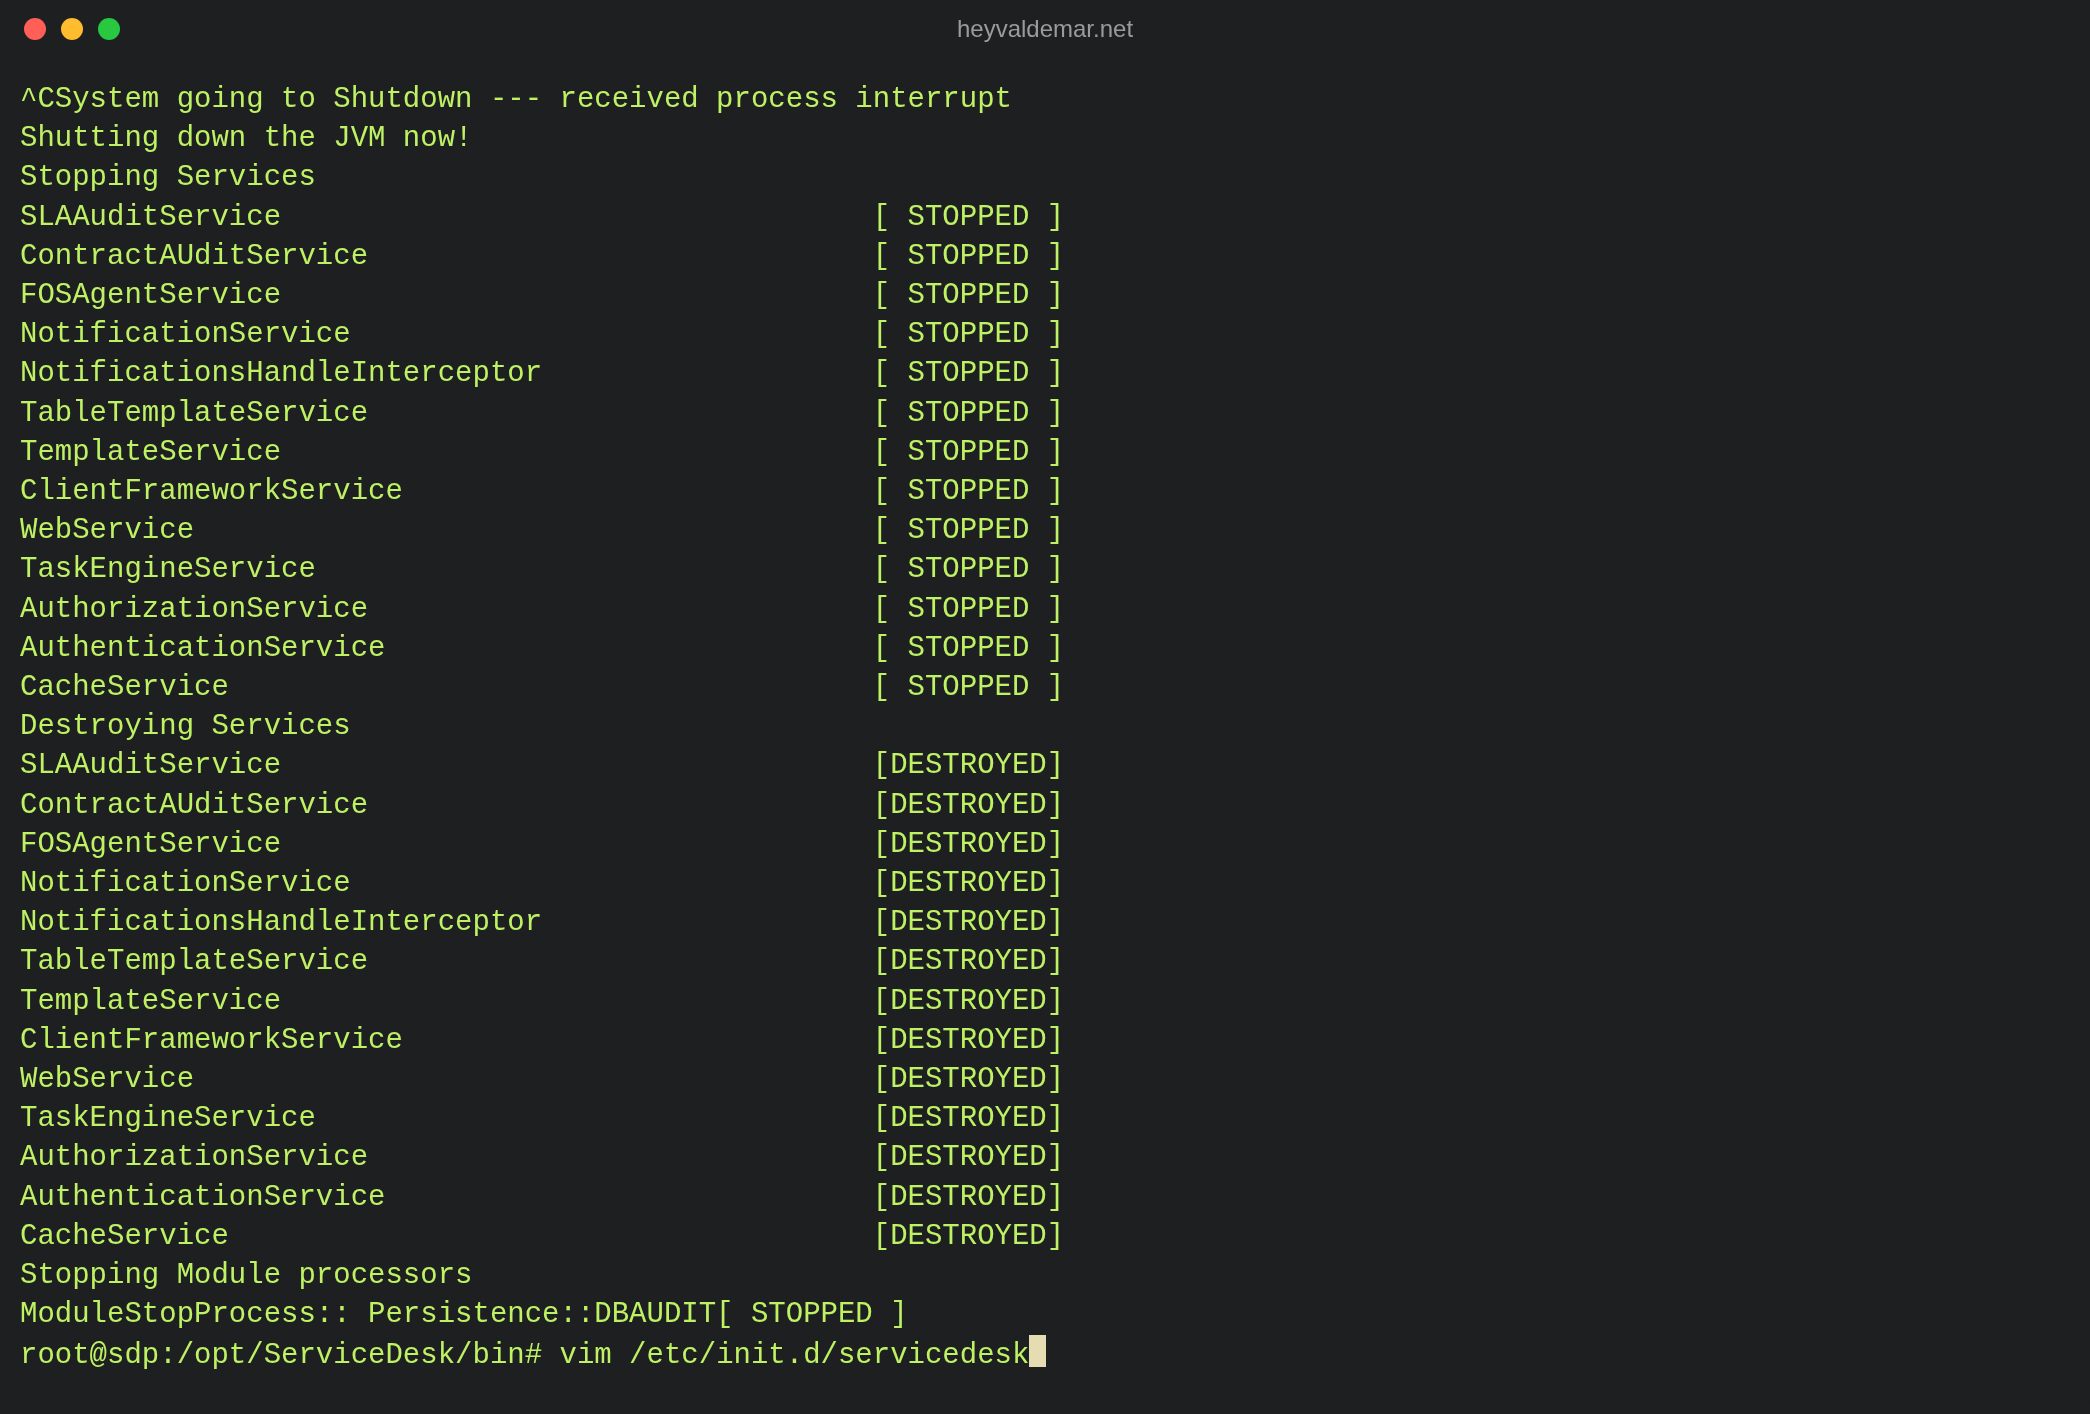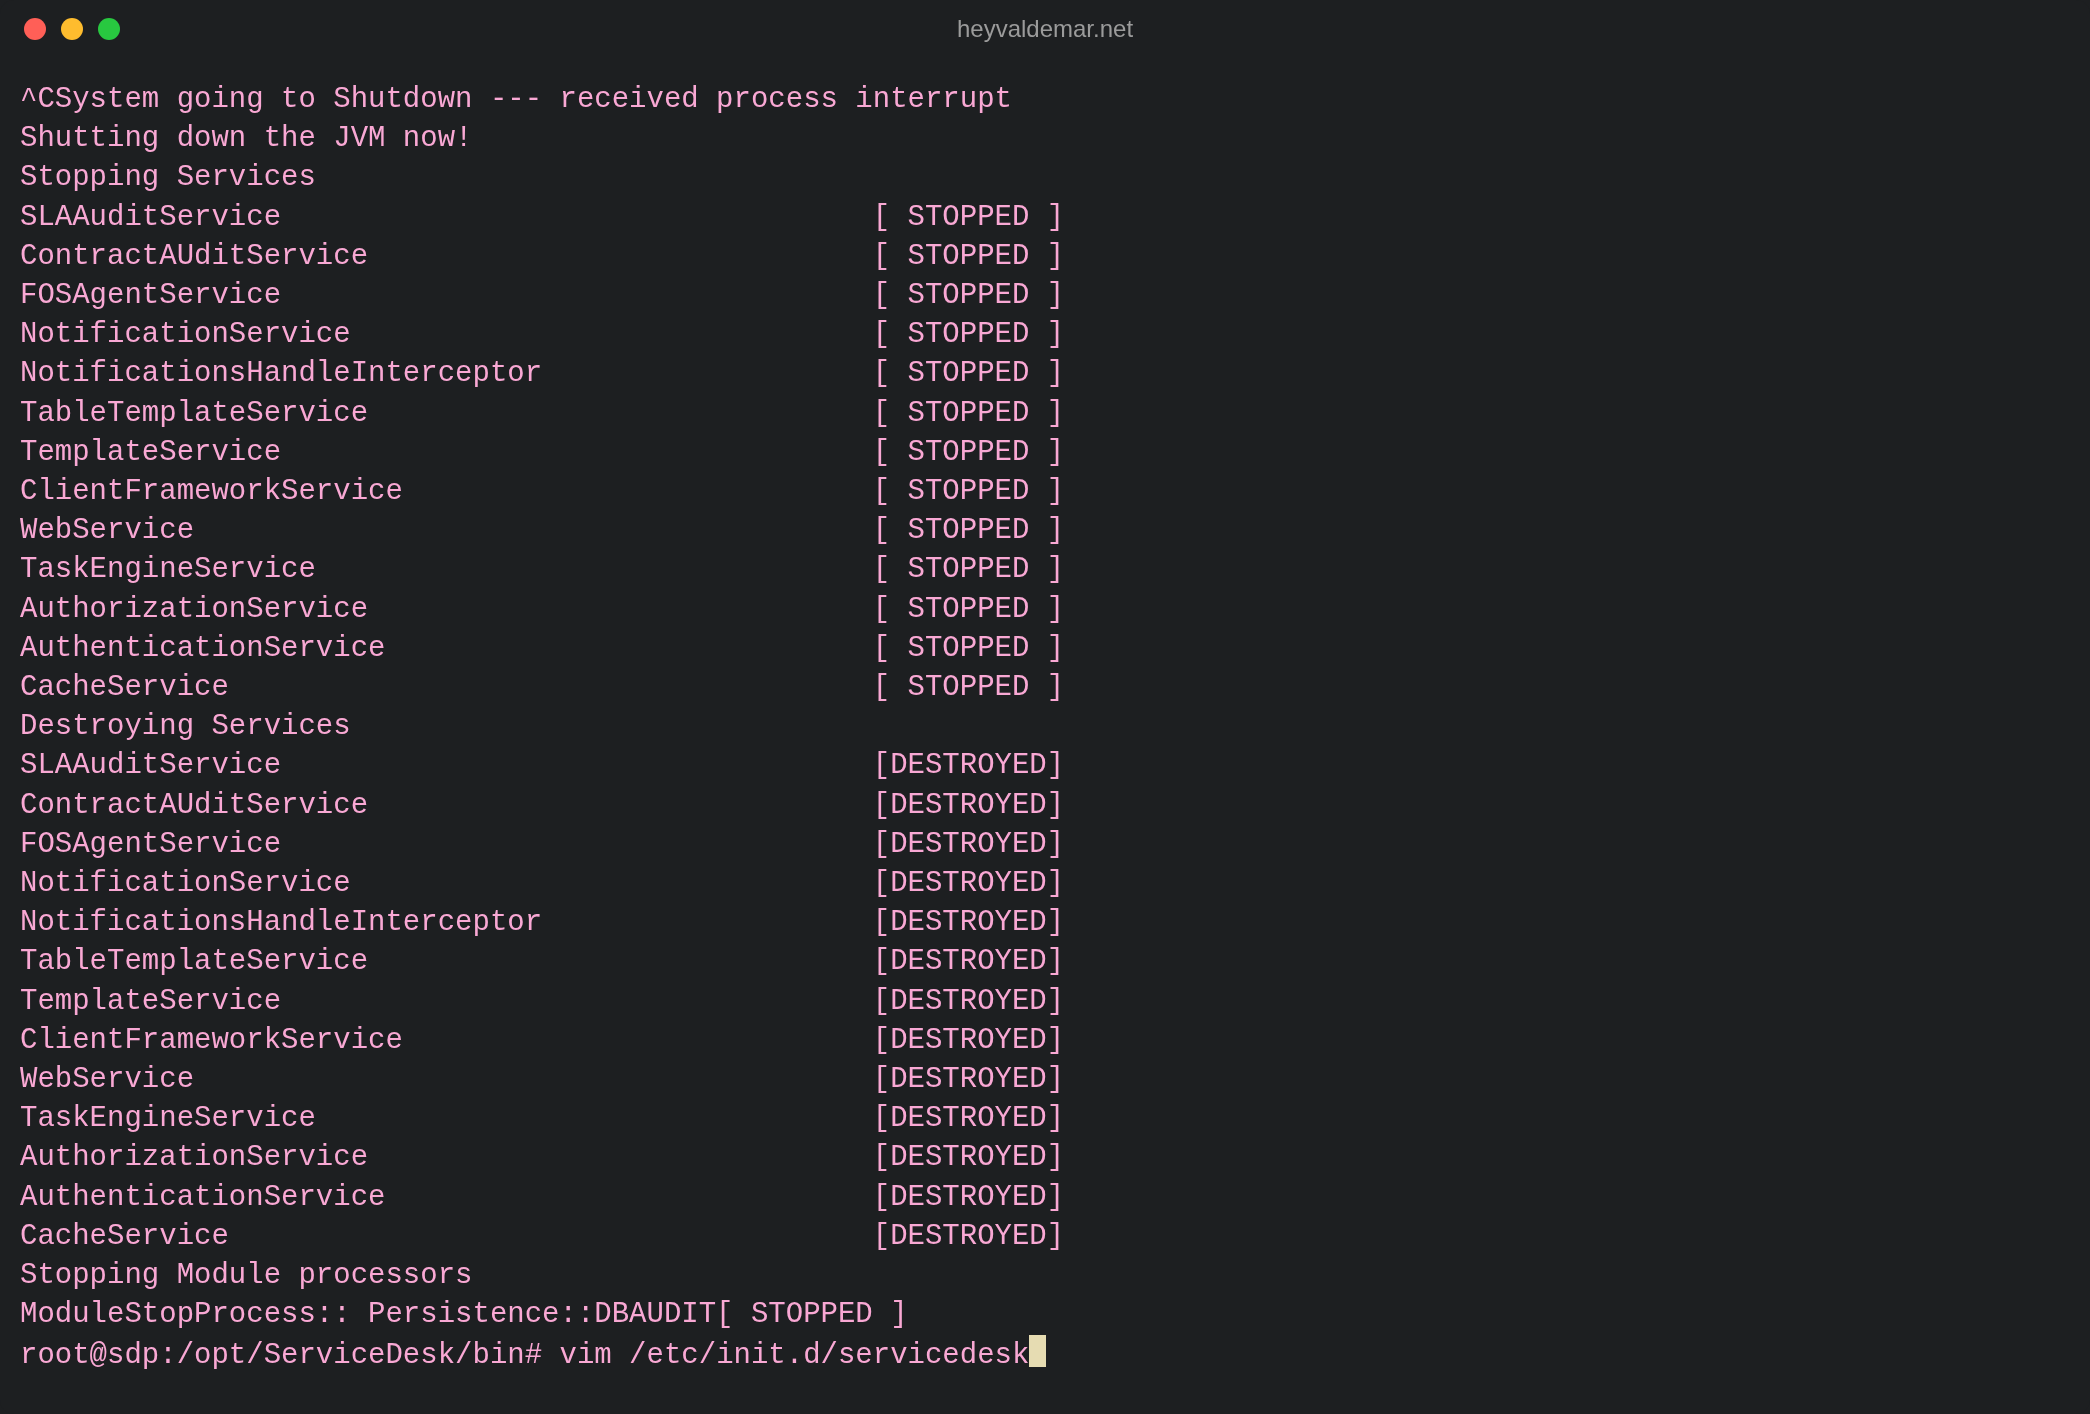--- a/index.html
+++ b/index.html
@@ -50,21 +50,21 @@
     font-size: 24px;
     font-weight: 500;
     pointer-events: none;
   }
   .terminal {
     padding: 22px 20px 0 20px;
     font-size: 29px;
     line-height: 39.2px;
     white-space: pre;
     letter-spacing: 0;
-    color: #f9a8d4;
+    color: #bef264;
   }
   .line { display: block; white-space: pre; }
   .cursor {
     display: inline-block;
     width: 17px;
     height: 32px;
     background: #e6dcb2;
     vertical-align: -4px;
   }
 </style>

